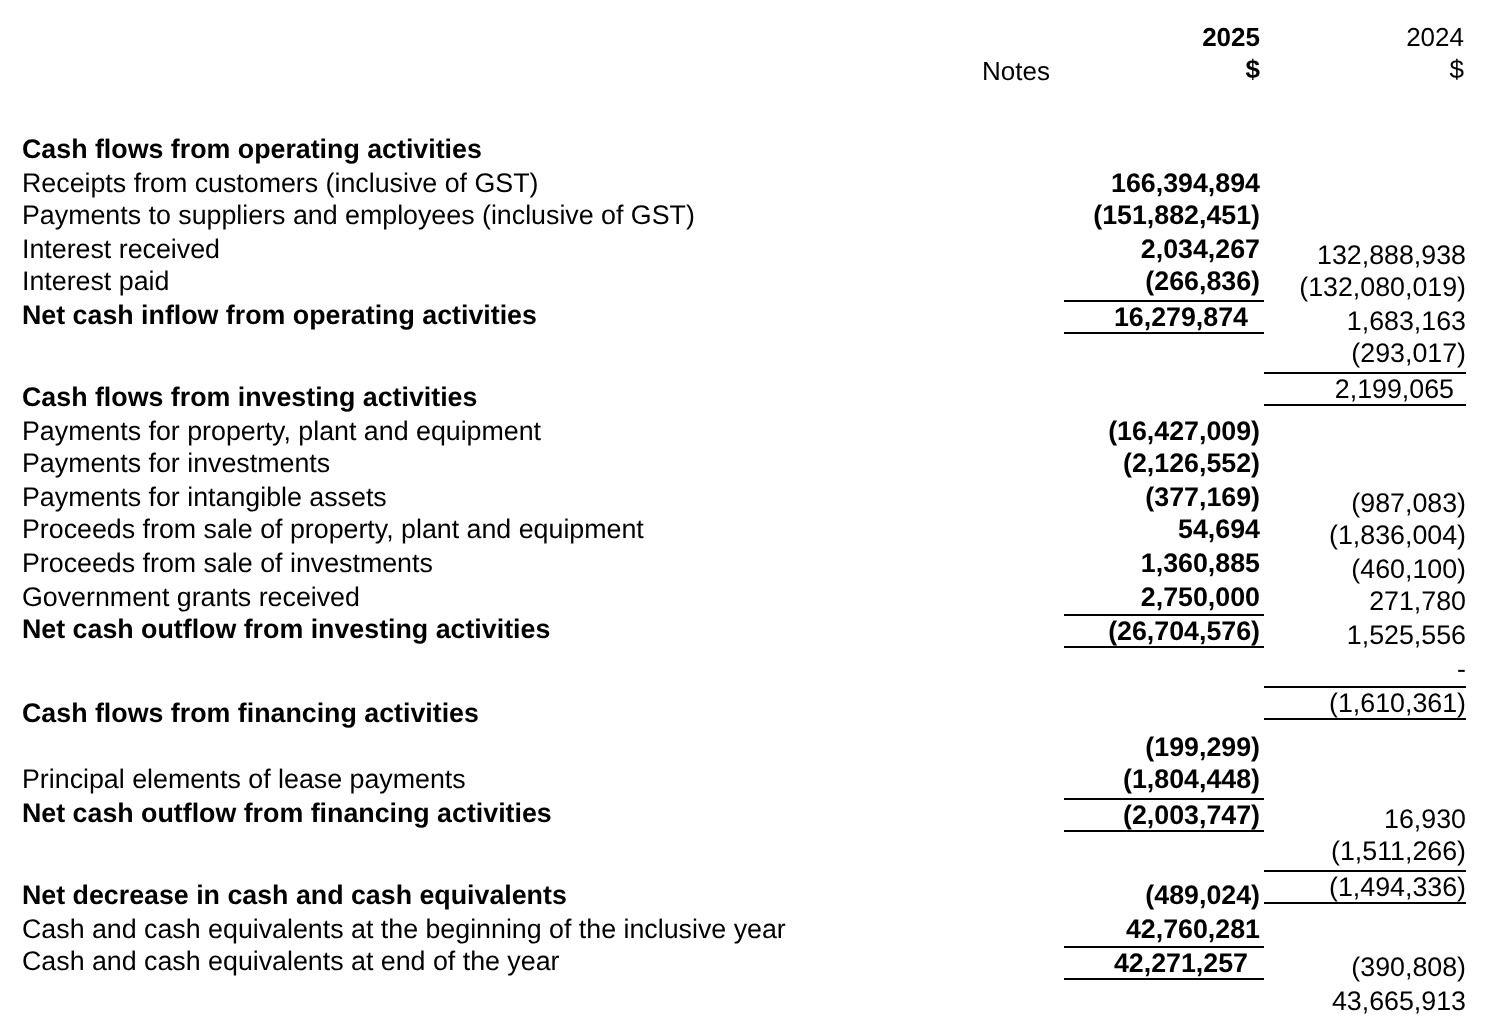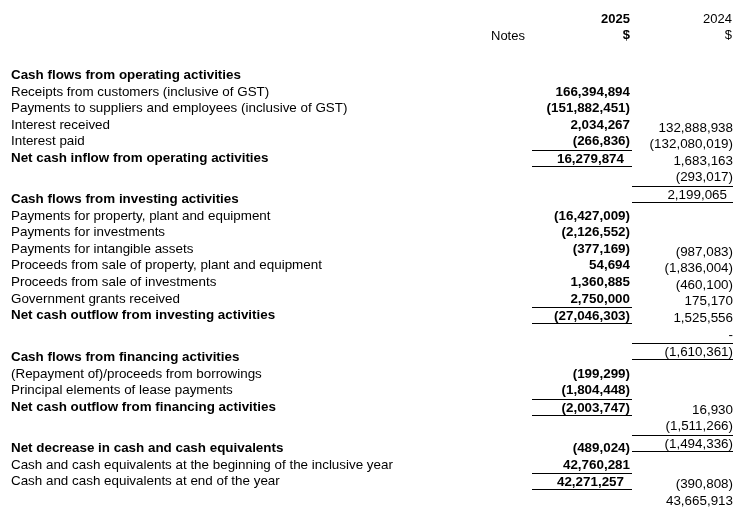--- a/index.html
+++ b/index.html
@@ -127,45 +127,44 @@
     <span class="v2">(1,836,004)</span>
   </div>
   <div class="row">
     <span class="label">Payments for intangible assets</span>
     <span class="v1">(377,169)</span>
     <span class="v2">(460,100)</span>
   </div>
   <div class="row">
     <span class="label">Proceeds from sale of property, plant and equipment</span>
     <span class="v1 pos">54,694</span>
-    <span class="v2 pos">175,170</span>
+    <span class="v2 pos">271,780</span>
   </div>
   <div class="row">
     <span class="label">Proceeds from sale of investments</span>
     <span class="v1 pos">1,360,885</span>
     <span class="v2 pos">1,525,556</span>
   </div>
   <div class="row">
     <span class="label">Government grants received</span>
     <span class="v1 pos">2,750,000</span>
     <span class="v2 pos">-</span>
   </div>
   <div class="row bold total">
     <span class="label">Net cash outflow from investing activities</span>
-    <span class="v1">(27,046,303)</span>
+    <span class="v1">(26,704,576)</span>
     <span class="v2">(1,610,361)</span>
   </div>
 </div>
 
 <div class="section" style="top:349px;">
   <div class="row bold">
     <span class="label">Cash flows from financing activities</span>
   </div>
   <div class="row">
-    <span class="label">(Repayment of)/proceeds from borrowings</span>
     <span class="v1">(199,299)</span>
     <span class="v2 pos">16,930</span>
   </div>
   <div class="row">
     <span class="label">Principal elements of lease payments</span>
     <span class="v1">(1,804,448)</span>
     <span class="v2">(1,511,266)</span>
   </div>
   <div class="row bold total">
     <span class="label">Net cash outflow from financing activities</span>

